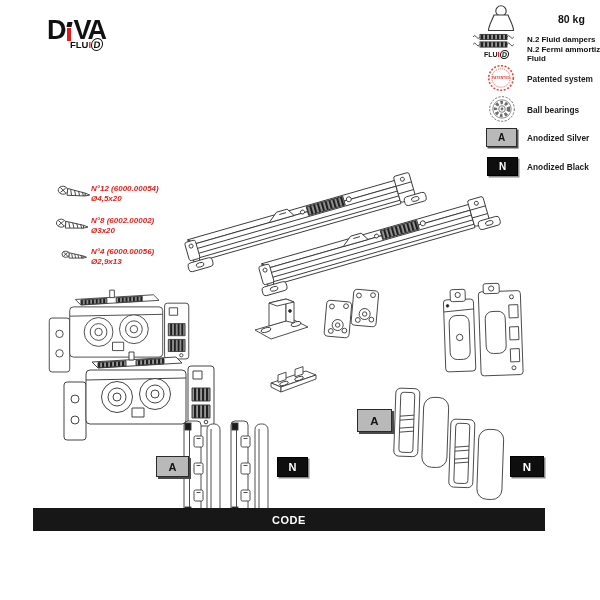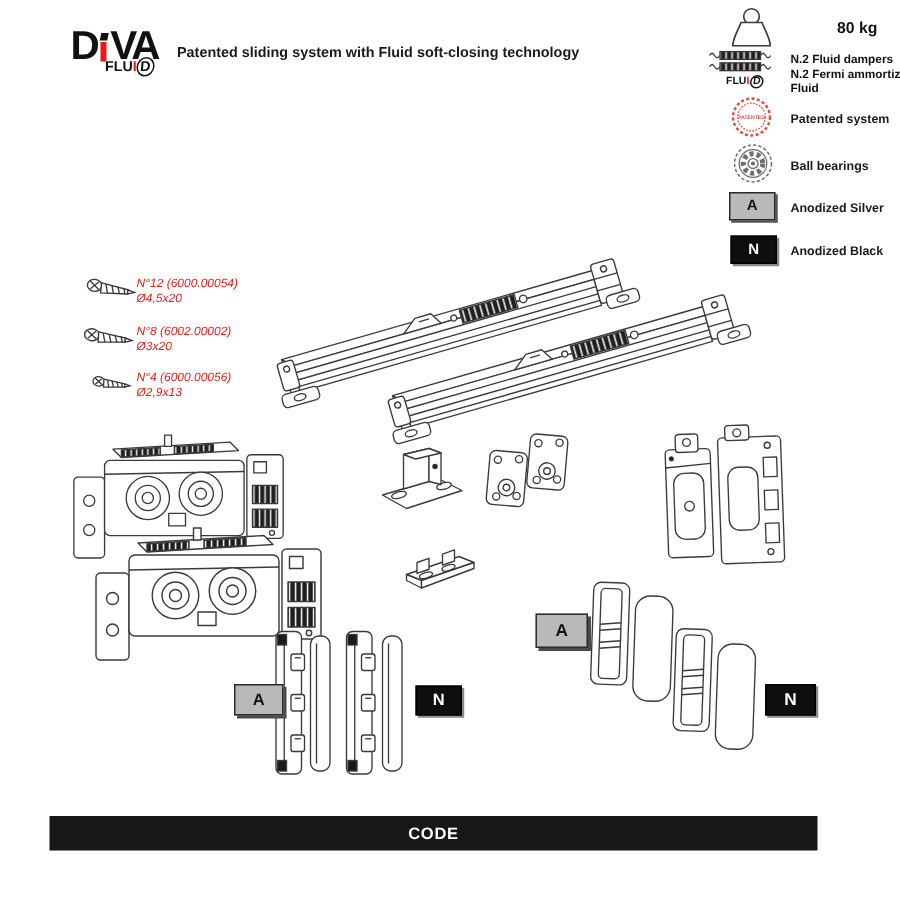--- a/index.html
+++ b/index.html
@@ -28,27 +28,27 @@
   .badge{display:flex;align-items:center;justify-content:center;font-weight:bold;box-sizing:border-box;}
   .badge-a{background:#b9b9b9;color:#111;border:1.2px solid #2a2a2a;box-shadow:2px 2px 0 #4a4a4a;}
   .badge-n{background:#0e0e0e;color:#fff;border:1.2px solid #000;box-shadow:1.5px 1.5px 0 #8a8a8a;}
   #legend-badge-a{left:486px;top:128px;width:31px;height:19px;font-size:10px;box-shadow:1.5px 1.5px 0 #555;}
   #legend-badge-n{left:487px;top:157px;width:31px;height:19px;font-size:10px;}
   #badge-a-left{left:156px;top:456px;width:33px;height:21px;font-size:11px;}
   #badge-n-left{left:277px;top:457px;width:31px;height:20px;font-size:11px;}
   #badge-a-mid{left:357px;top:409px;width:35px;height:23px;font-size:11.5px;}
   #badge-n-right{left:510px;top:456px;width:34px;height:21px;font-size:11.5px;}
   
-  .red-label{color:#e31f1a;font-weight:normal;font-style:italic;font-size:8px;line-height:9.8px;white-space:nowrap;}
+  .red-label{color:#e31f1a;font-weight:bold;font-style:italic;font-size:8px;line-height:9.8px;white-space:nowrap;}
   #screw-label-0{left:91px;top:184px;}
   #screw-label-1{left:91px;top:216px;}
   #screw-label-2{left:91px;top:247px;}
   #part-label{left:322px;top:359px;}
   
-  #code-header{left:33px;top:544px;width:512px;height:23px;background:#171717;color:#fff;
+  #code-header{left:33px;top:508px;width:512px;height:23px;background:#171717;color:#fff;
     display:flex;align-items:center;justify-content:center;font-weight:bold;font-size:11px;letter-spacing:.5px;}
   #code-value{left:33px;top:559px;width:510px;height:21px;background:#fff;border:1px solid #a8a8a8;border-top:none;
     display:flex;align-items:center;justify-content:center;font-weight:bold;font-size:8.5px;color:#111;}
   svg text{font-family:"Liberation Sans",sans-serif;}
 </style>
 </head>
 <body>
 
 <div id="stage">
 
@@ -259,21 +259,20 @@
     <span class="brand-letter">D</span>
     <span id="brand-i">
         <span class="dot"></span>
         <span class="bar"></span>
       </span>
     <span class="brand-letter">VA</span>
   </div>
   <div id="fluid-logo" class="abs">
     <span>FLU</span><span class="fluid-i">I</span><span class="fluid-d">D</span>
   </div>
-  <div id="title" class="abs">Patented sliding system with Fluid soft-closing technology</div>
 
   <div id="weight-label" class="abs">80 kg</div>
   <div id="damper-lines" class="abs">
     <div>N.2 Fluid dampers</div>
     <div>N.2 Fermi ammortizzat</div>
     <div>Fluid</div>
   </div>
   <div id="fluid-mini" class="abs">
     <span>FLU</span><span class="fluid-i">I</span><span class="fluid-d">D</span>
   </div>

